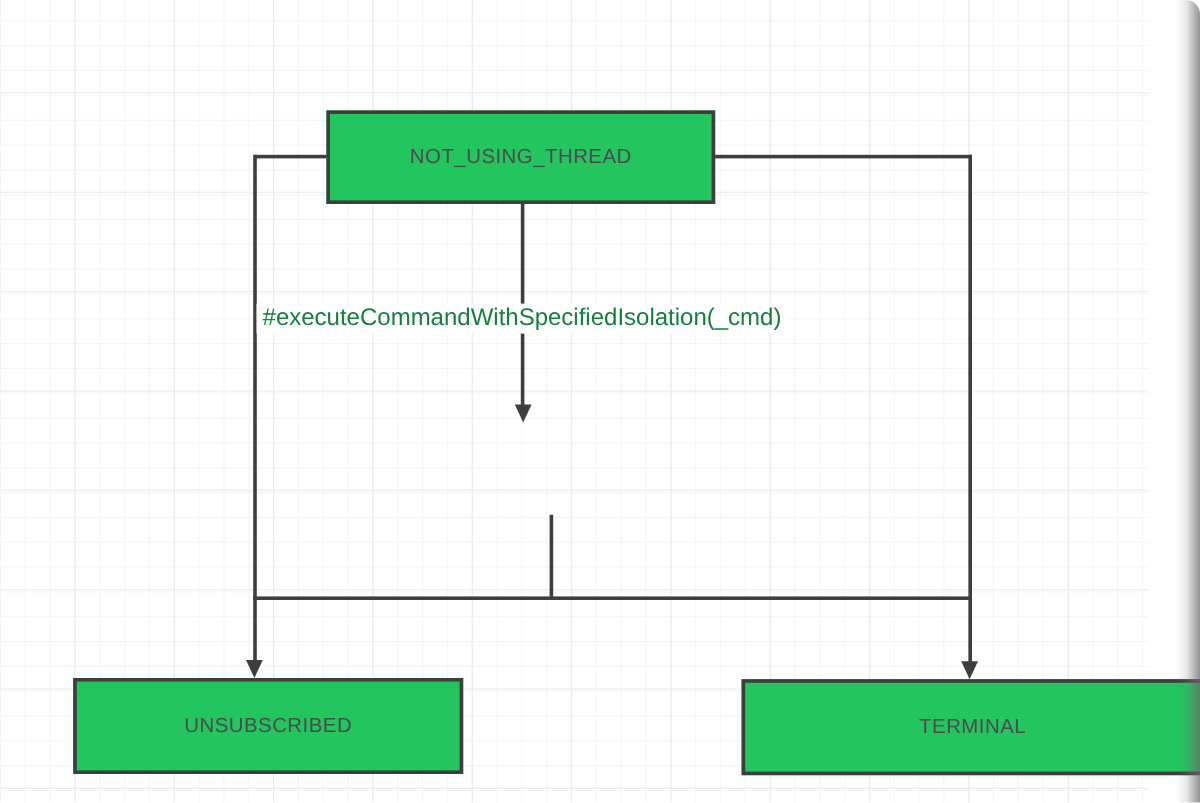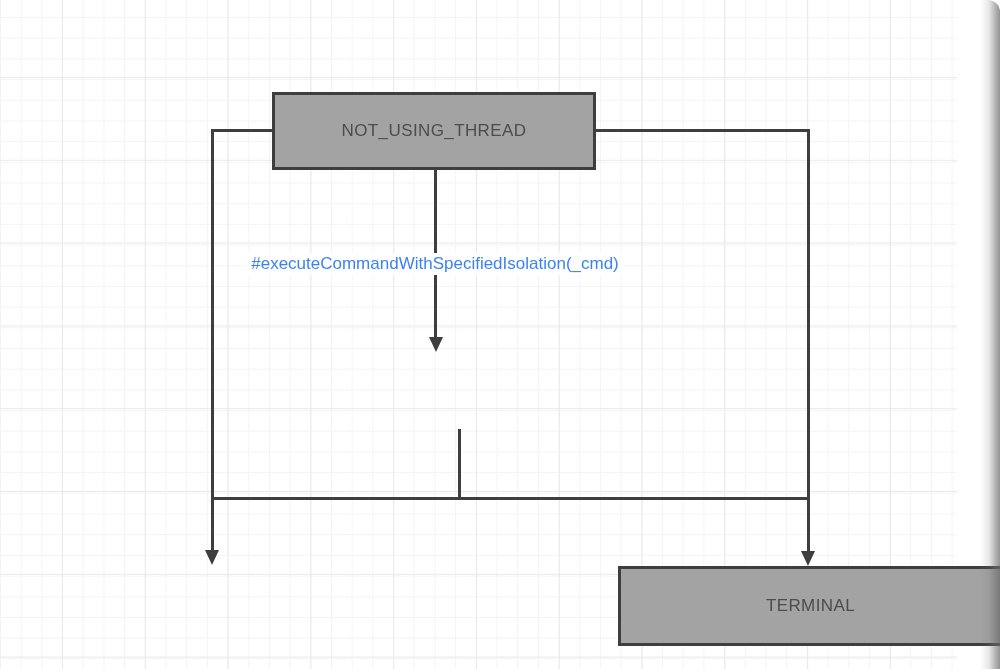--- a/index.html
+++ b/index.html
@@ -48,21 +48,21 @@
       rgba(120,120,120,0) 0%,
       rgba(120,120,120,0.18) 45%,
       rgba(110,110,110,0.55) 80%,
       rgba(105,105,105,0.72) 100%);
     border-top-right-radius: 12px;
   }
   .node {
     position: absolute;
     box-sizing: border-box;
     border: 3px solid #3e3e3e;
-    background: #a3a3a3;
+    background: #22c55e;
     display: flex;
     align-items: center;
     justify-content: center;
     font-size: 17px;
     letter-spacing: 0.4px;
     color: #4c4c4c;
   }
   .seg {
     position: absolute;
     background: #3e3e3e;
@@ -75,22 +75,22 @@
     border-right: 7px solid transparent;
     border-top: 15px solid #3e3e3e;
   }
   .edge-label {
     position: absolute;
     left: 435px;
     top: 253px;
     transform: translateX(-50%);
     background: #ffffff;
     padding: 1px 5px;
-    font-size: 17px;
-    color: #3b82f6;
+    font-size: 20px;
+    color: #15803d;
     white-space: nowrap;
   }
 </style>
 </head>
 <body>
 
 <div class="stage">
 
   <div class="canvas"></div>
 
@@ -107,20 +107,23 @@
   <div class="edge-label">#executeCommandWithSpecifiedIsolation(_cmd)</div>
 
   <div class="seg" style="left:458px; top:429px; width:3px; height:71px"></div>
   <div class="seg" style="left:211px; top:497px; width:599px; height:3px"></div>
 
   <div class="node" style="left:272px; top:92px; width:324px; height:78px">
     <span>NOT_USING_THREAD</span>
   </div>
 
 
+  <div class="node" style="left:61px; top:565px; width:325px; height:80px">
+    <span>UNSUBSCRIBED</span>
+  </div>
 
   <div class="node" style="left:618px; top:566px; width:385px; height:80px">
     <span>TERMINAL</span>
   </div>
 
   <div class="edge-shadow"></div>
 
 </div>
 
 </body></html>

